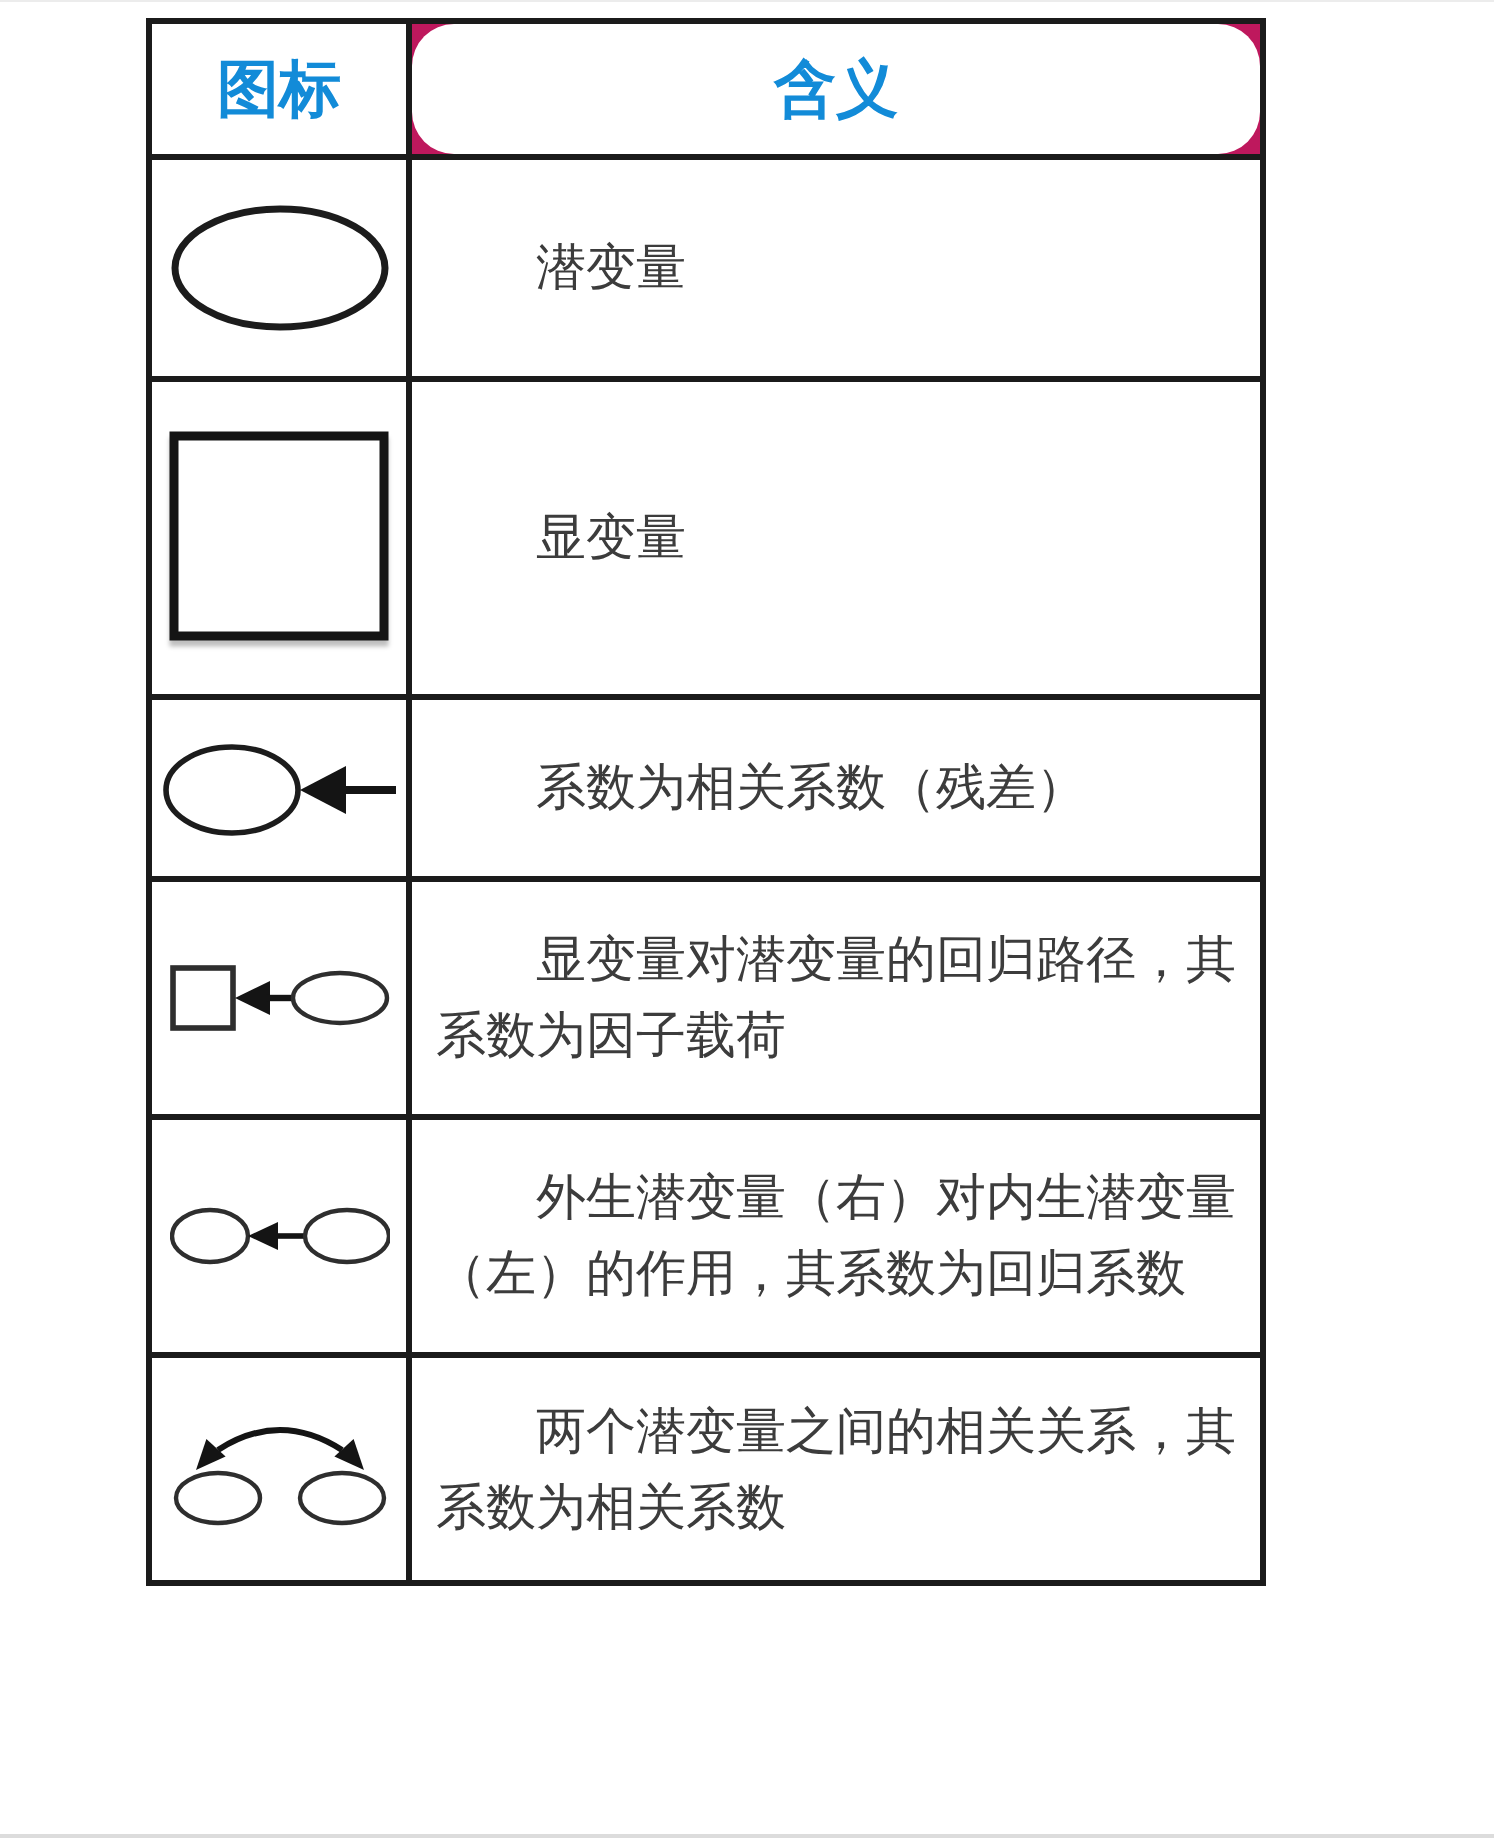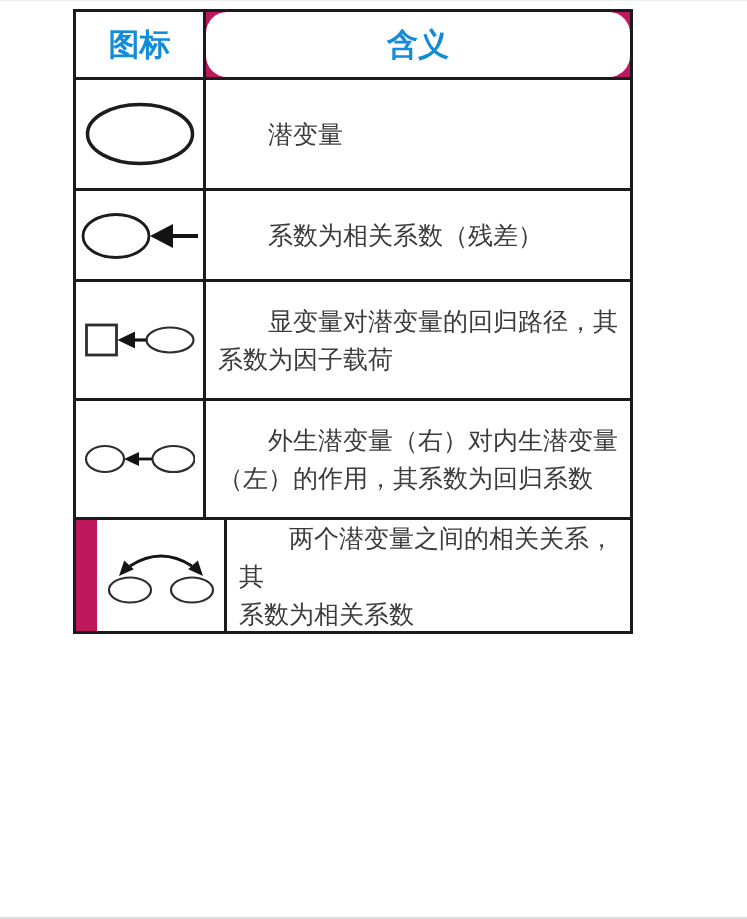--- a/index.html
+++ b/index.html
@@ -29,21 +29,21 @@
   .row { display: flex; width: 100%; }
   .row + .row { border-top: 3px solid #1b1b1b; }
 
   .row.header  { height: 65px; }
   .row.r1 { height: 111px; }
   .row.r2 { height: 159px; }
   .row.r3 { height: 121px; }
   .row.r4 { height: 91px; }
   .row.r5 { height: 119px; }
   .row.r6 { height: 119px; }
-  .row.r7 { height: 114px; padding-left: 21px; }
+  .row.r7 { height: 114px; }
 
   .icon-cell {
     width: 130px;
     flex: 0 0 130px;
     border-right: 3px solid #1b1b1b;
     display: flex;
     align-items: center;
     justify-content: center;
     background: #ffffff;
   }
@@ -101,20 +101,30 @@
       <div class="icon-cell">
         <svg width="110" height="64" viewBox="0 0 110 64">
           <ellipse cx="55" cy="32" rx="52.5" ry="29.5" fill="none" stroke="#1c1c1c" stroke-width="3.5"></ellipse>
         </svg>
       </div>
       <div class="text-cell">
         <p>潜变量</p>
       </div>
     </div>
 
+    <div class="row r2">
+      <div class="icon-cell">
+        <svg class="shadow-sq" width="112" height="108" viewBox="0 0 112 108">
+          <rect x="3" y="3" width="105" height="100" fill="#ffffff" stroke="#141414" stroke-width="4.5"></rect>
+        </svg>
+      </div>
+      <div class="text-cell">
+        <p>显变量</p>
+      </div>
+    </div>
 
 
     <div class="row r4">
       <div class="icon-cell">
         <svg width="118" height="48" viewBox="0 0 118 48">
           <ellipse cx="35" cy="25" rx="33" ry="21.5" fill="none" stroke="#1c1c1c" stroke-width="2.8"></ellipse>
           <polygon points="69,25 92,13 92,37" fill="#141414"></polygon>
           <line x1="90" y1="25" x2="117" y2="25" stroke="#141414" stroke-width="4"></line>
         </svg>
       </div>

